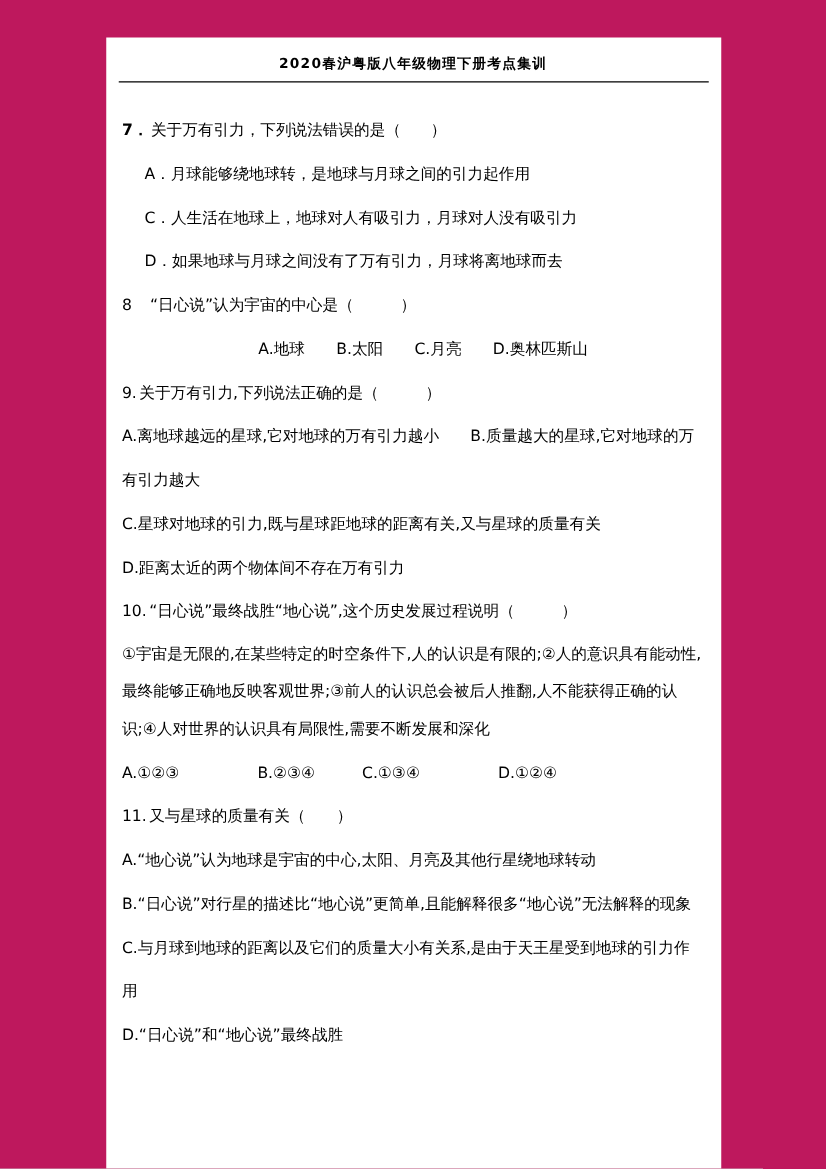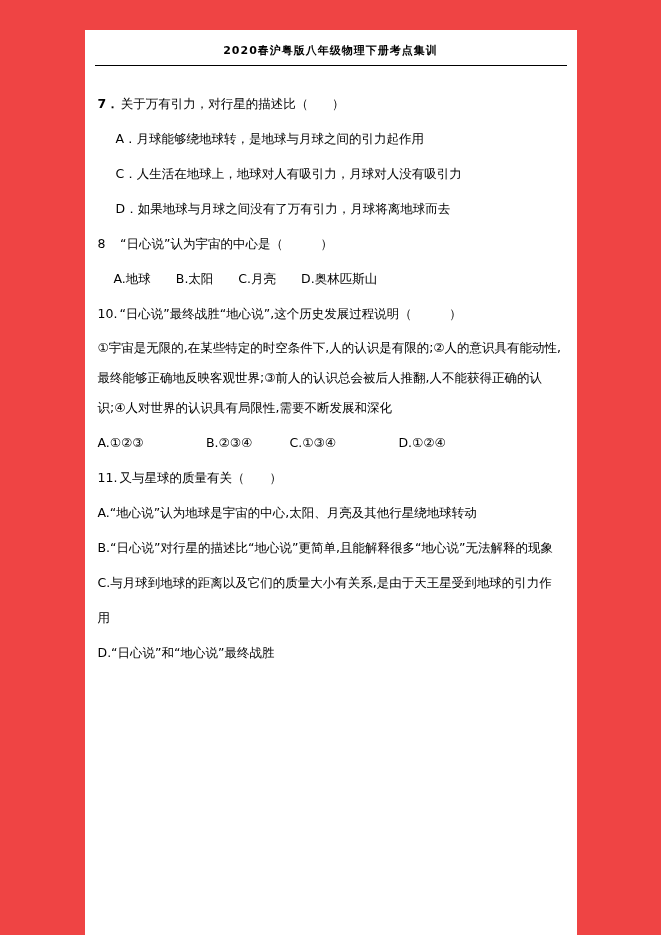--- a/index.html
+++ b/index.html
@@ -6,21 +6,21 @@
   html, body {
     margin: 0;
     padding: 0;
     background: #c8c8c8;
     font-family: "DejaVu Sans", "Liberation Sans", sans-serif;
     color: #000;
   }
   .viewer {
     width: 661px;
     height: 935px;
-    background: #ef4444;
+    background: #be185d;
     overflow: hidden;
   }
   .page {
     width: 492px;
     height: 905px;
     margin: 30px auto 0;
     background: #ffffff;
     padding: 10px 13px 20px;
   }
   .doc-header {
@@ -39,52 +39,58 @@
   .content {
     margin-top: 20px;
     font-size: 12.5px;
   }
   .line {
     margin: 0;
     line-height: 35px;
     white-space: pre-wrap;
   }
   .indent1 { padding-left: 18px; }
-  .indent2 { padding-left: 16px; }
+  .indent2 { padding-left: 16px; text-align: center; }
   .bold { font-weight: bold; }
   .para {
     margin: 2px 0;
     line-height: 30px;
     white-space: pre-wrap;
   }
   .q-num { margin-right: 2px; }
 </style>
 </head>
 <body>
 
 <div class="viewer">
   <div class="page">
 
     <div class="doc-header">2020春沪粤版八年级物理下册考点集训</div>
     <div class="doc-rule"></div>
 
     <div class="content">
 
       <div>
-        <p class="line"><span class="q-num bold">7．</span><span>关于万有引力，对行星的描述比（      ）</span></p>
+        <p class="line"><span class="q-num bold">7．</span><span>关于万有引力，下列说法错误的是（      ）</span></p>
         <p class="line indent1">A．月球能够绕地球转，是地球与月球之间的引力起作用</p>
         <p class="line indent1">C．人生活在地球上，地球对人有吸引力，月球对人没有吸引力</p>
         <p class="line indent1">D．如果地球与月球之间没有了万有引力，月球将离地球而去</p>
       </div>
 
       <div>
         <p class="line"><span class="q-num">8</span><span>　“日心说”认为宇宙的中心是（　　　）</span></p>
         <p class="line indent2">A.地球　　B.太阳　　C.月亮　　D.奥林匹斯山</p>
       </div>
 
+      <div>
+        <p class="line"><span class="q-num">9.</span><span>关于万有引力,下列说法正确的是（　　　）</span></p>
+        <p class="line">A.离地球越远的星球,它对地球的万有引力越小　　B.质量越大的星球,它对地球的万有引力越大</p>
+        <p class="line">C.星球对地球的引力,既与星球距地球的距离有关,又与星球的质量有关</p>
+        <p class="line">D.距离太近的两个物体间不存在万有引力</p>
+      </div>
 
       <div>
         <p class="line"><span class="q-num">10.</span><span>“日心说”最终战胜“地心说”,这个历史发展过程说明（　　　）</span></p>
         <p class="para">①宇宙是无限的,在某些特定的时空条件下,人的认识是有限的;②人的意识具有能动性,最终能够正确地反映客观世界;③前人的认识总会被后人推翻,人不能获得正确的认识;④人对世界的认识具有局限性,需要不断发展和深化</p>
         <p class="line">A.①②③　　　　　B.②③④　　　C.①③④　　　　　D.①②④</p>
       </div>
 
       <div>
         <p class="line"><span class="q-num">11.</span><span>又与星球的质量有关（　　）</span></p>
         <p class="line">A.“地心说”认为地球是宇宙的中心,太阳、月亮及其他行星绕地球转动</p>

